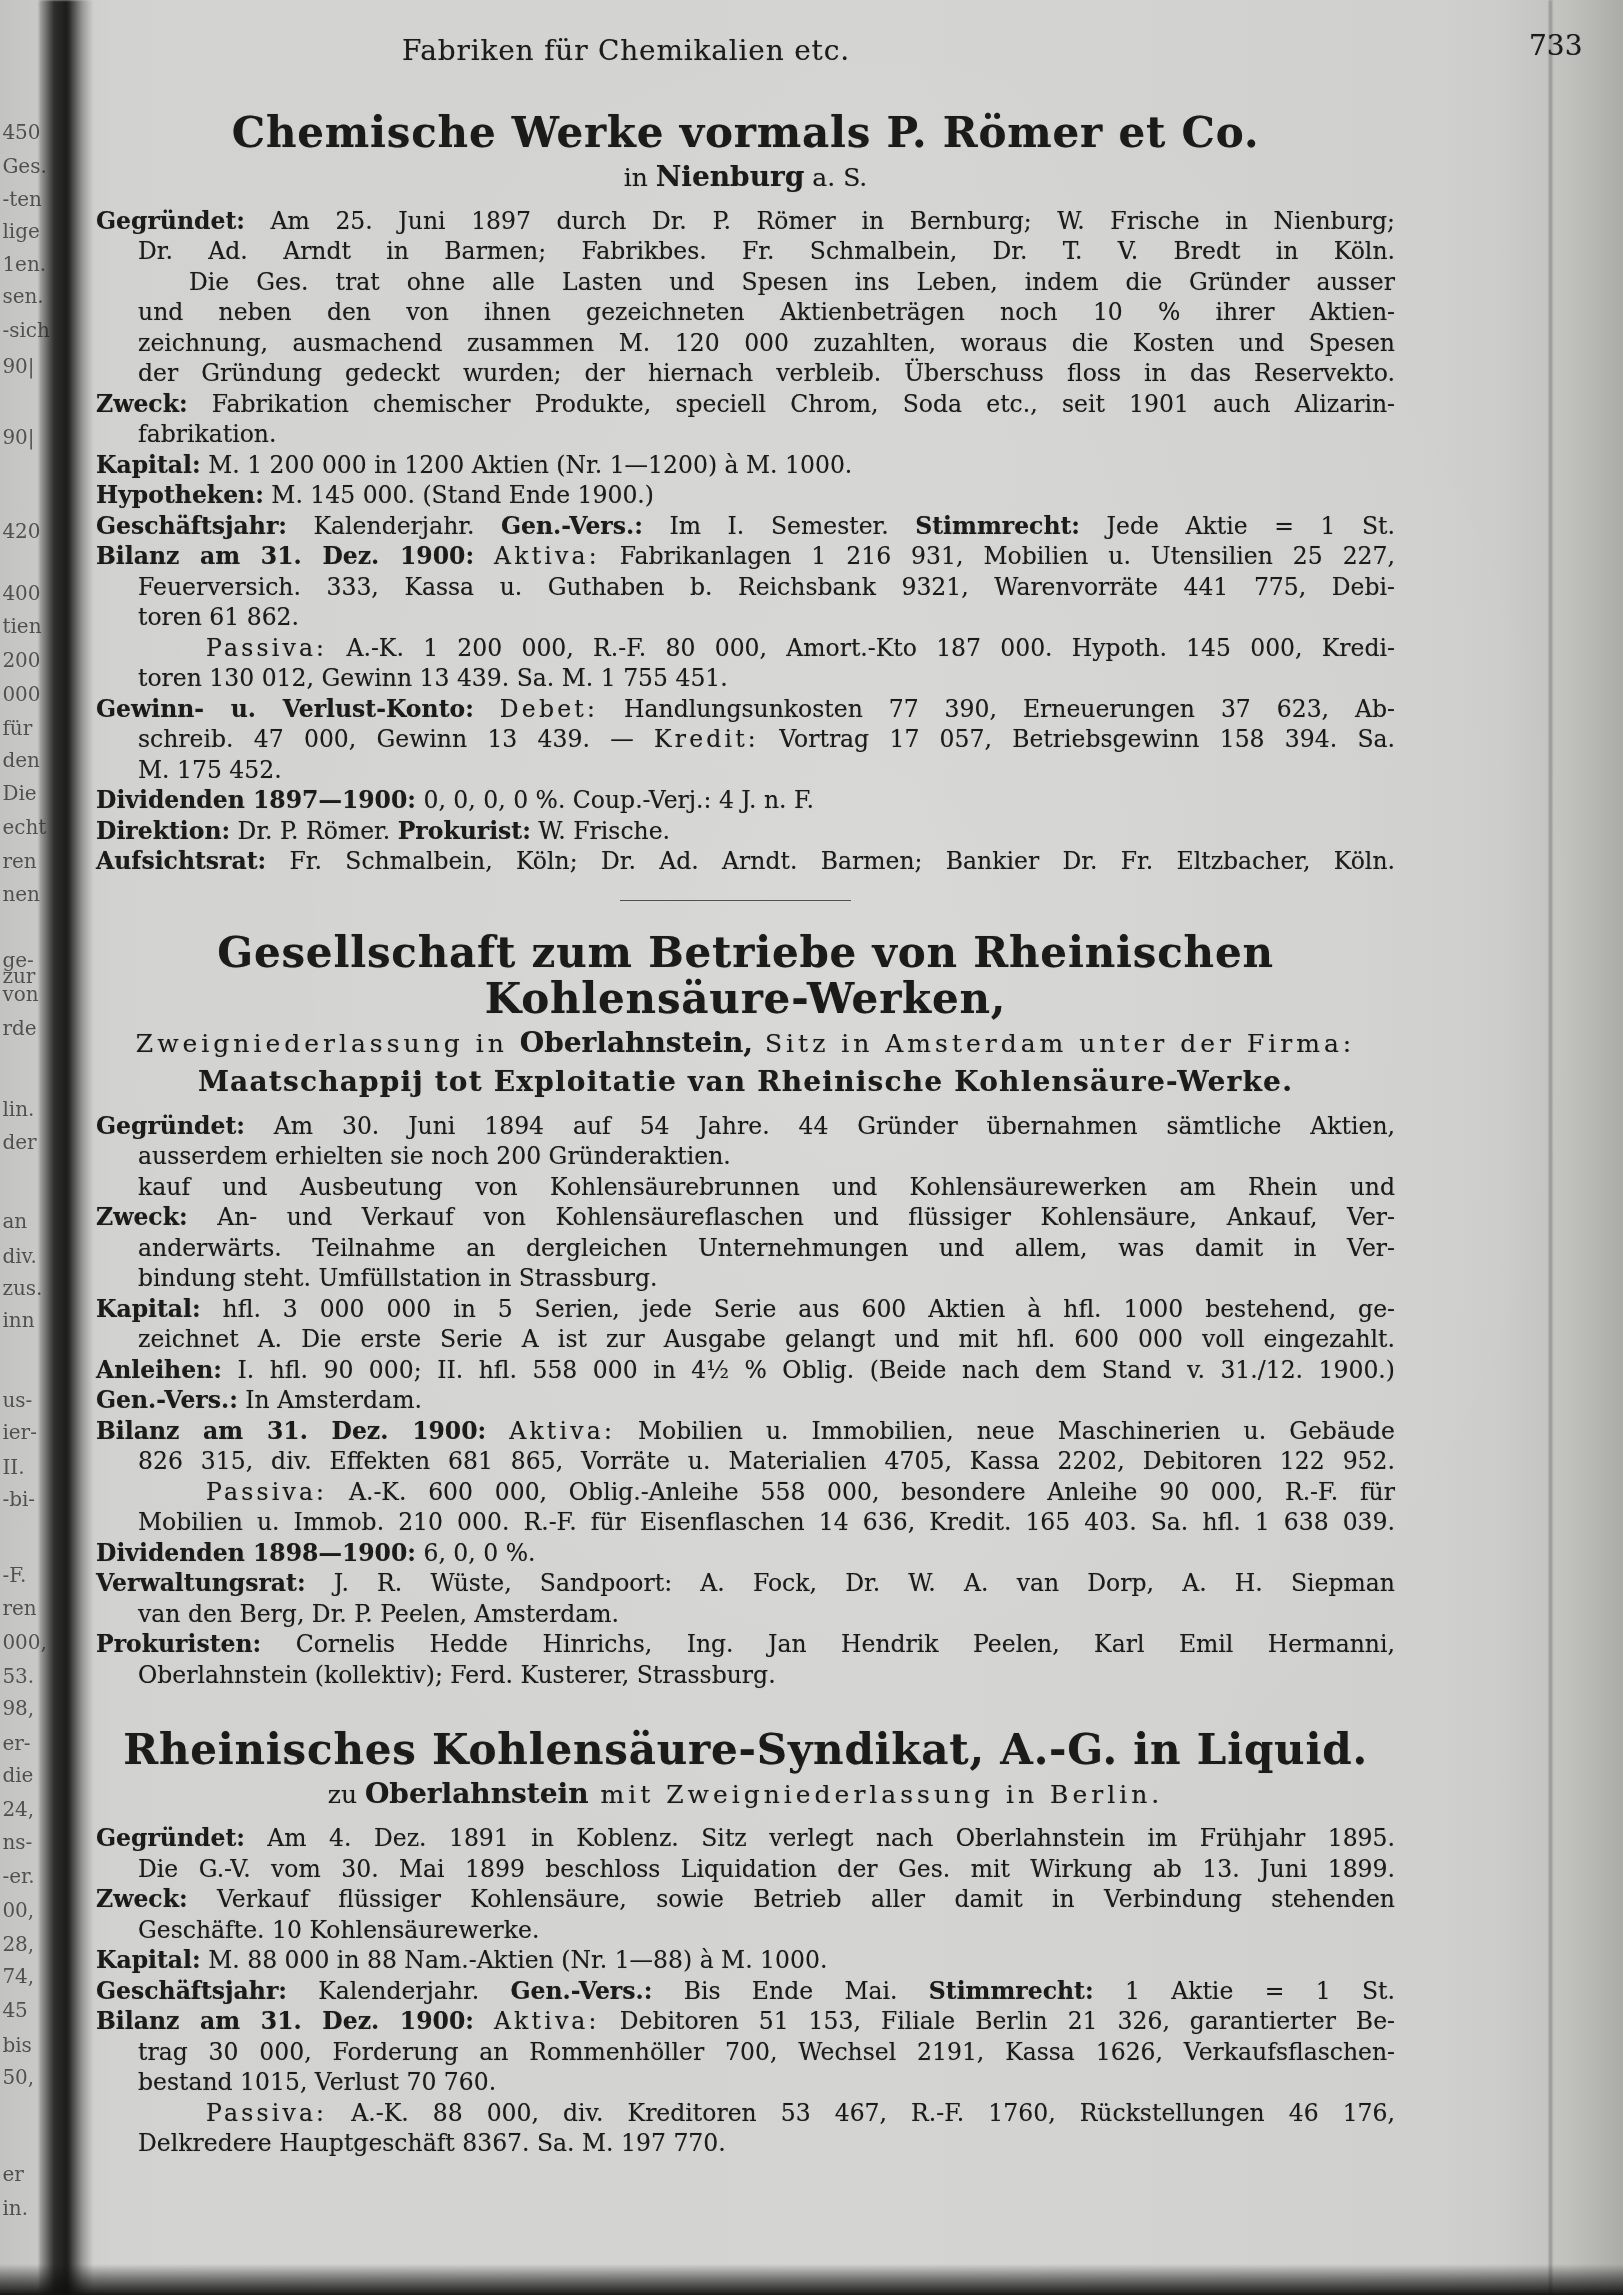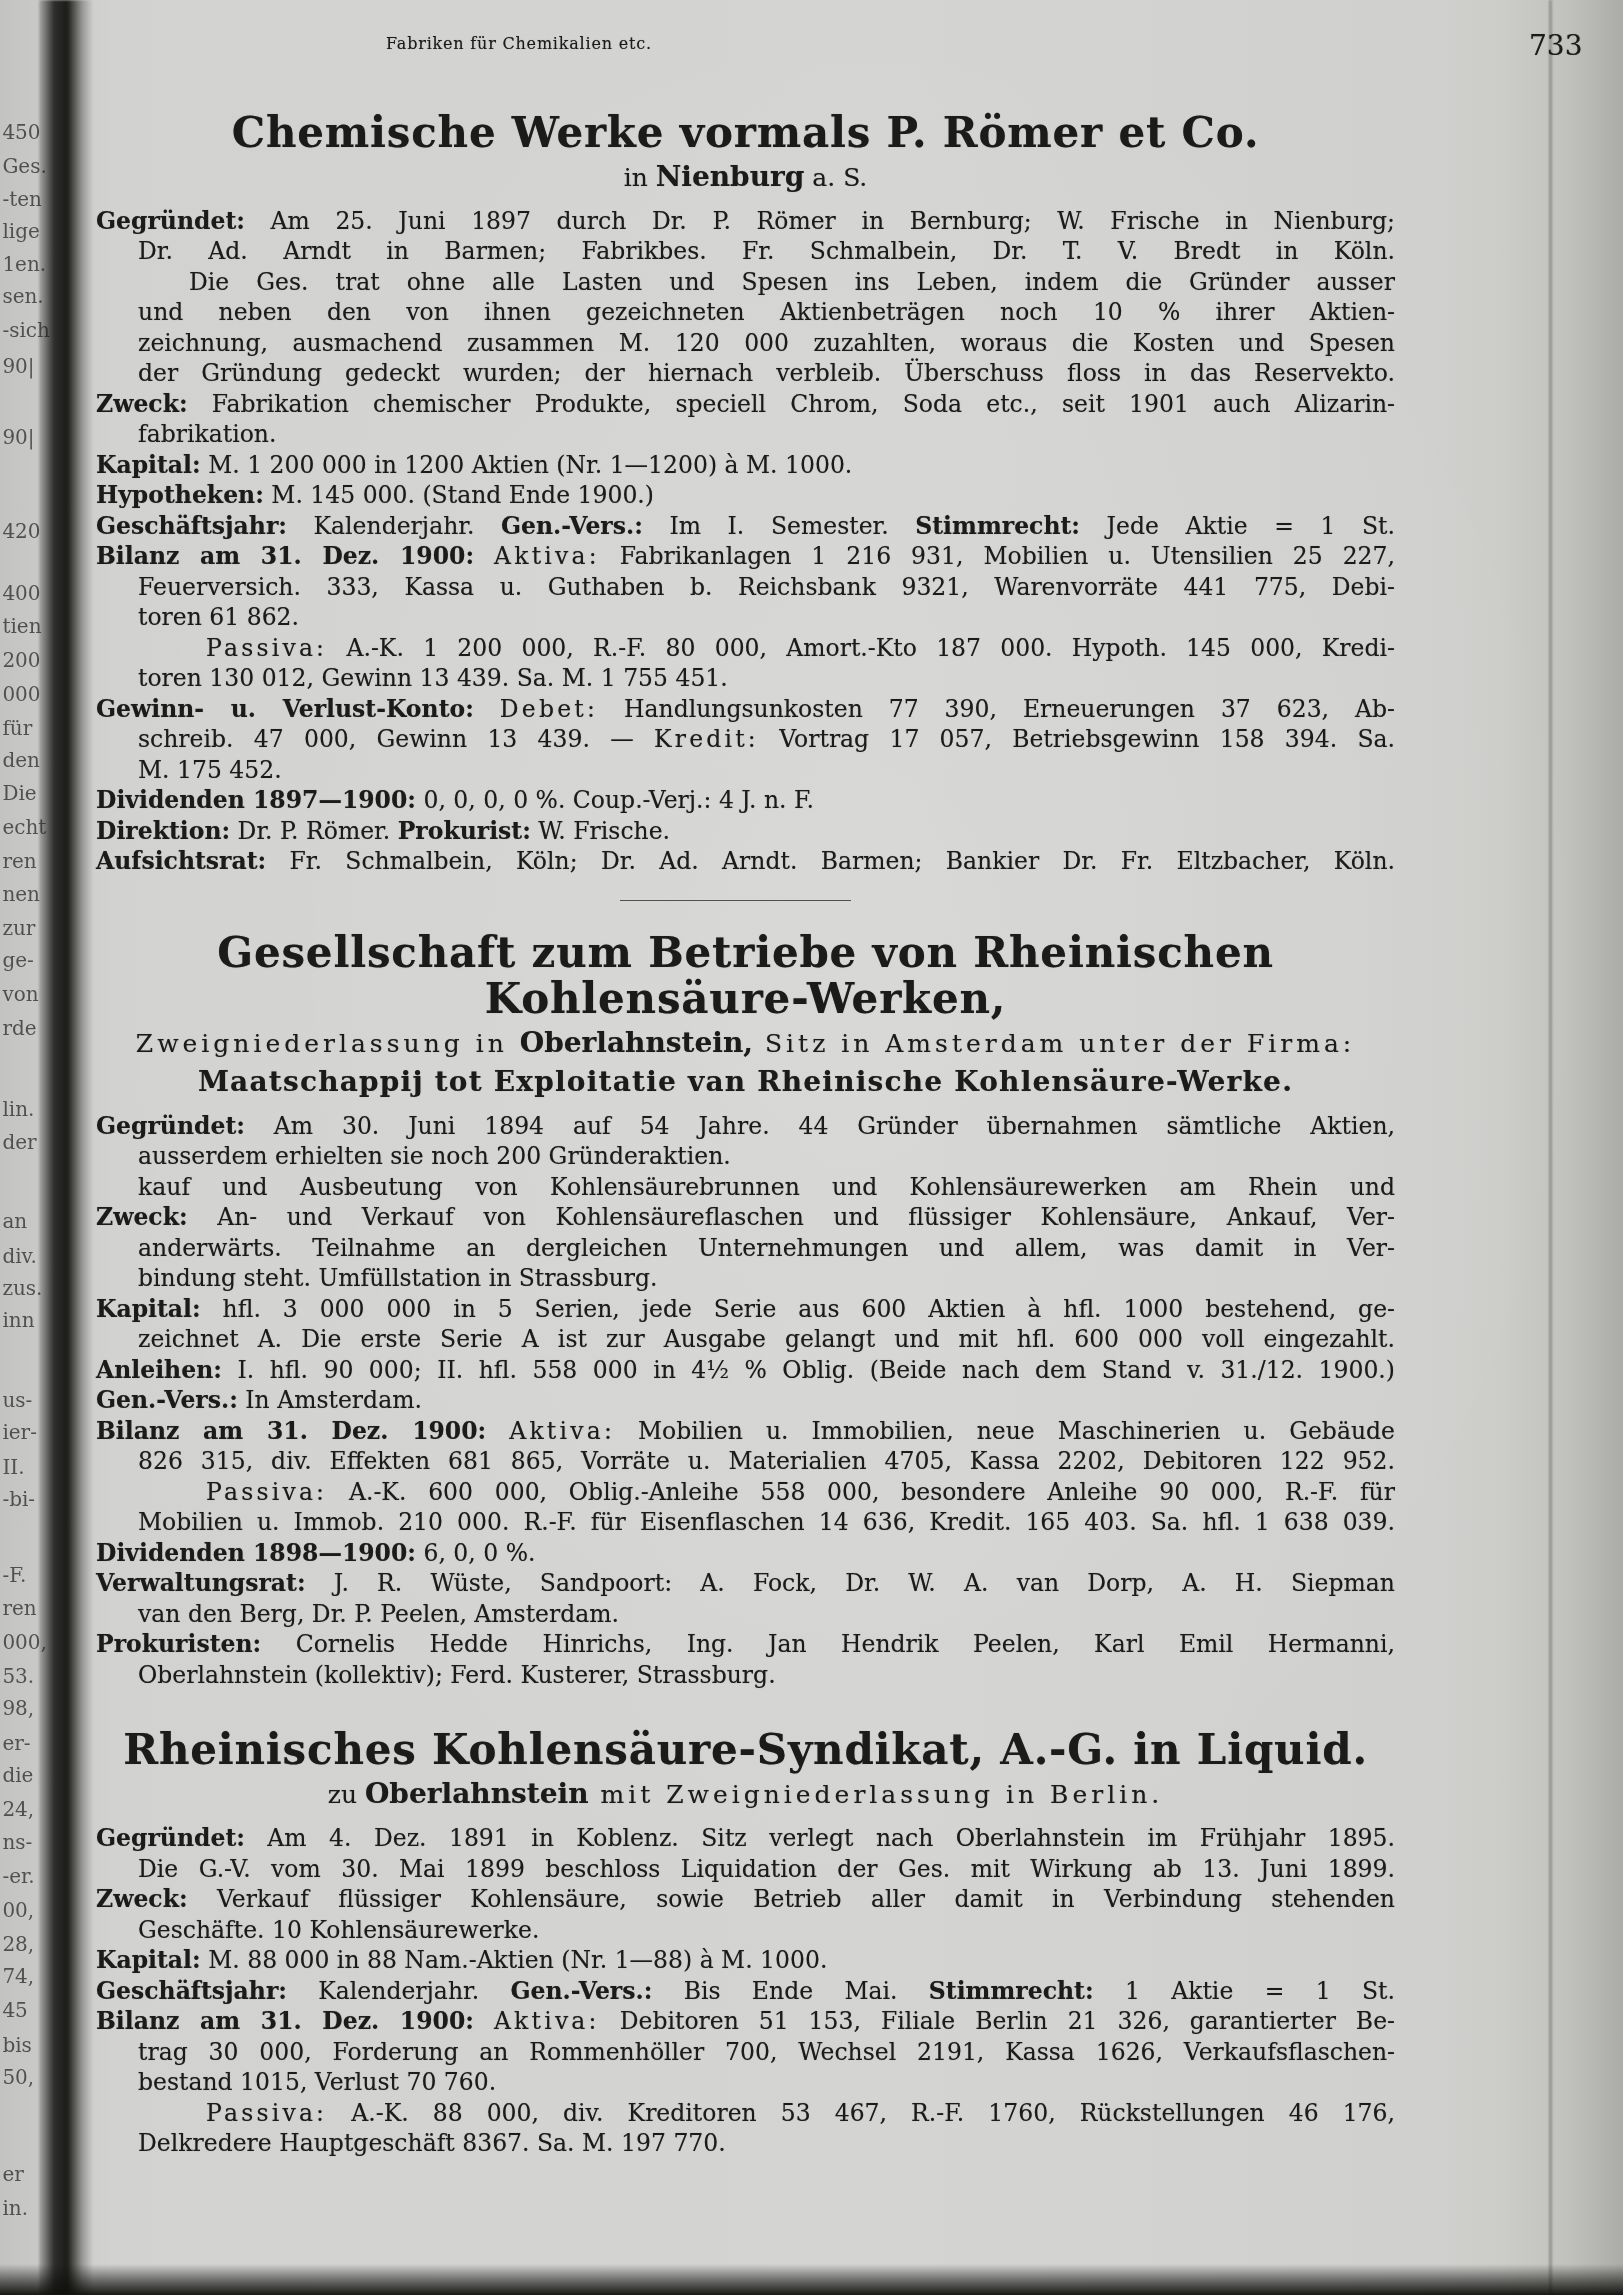--- a/index.html
+++ b/index.html
@@ -26,22 +26,22 @@
   .edge-right-streak{
     position:absolute;left:1549px;top:0;width:3.2px;height:100%;
     background:rgba(55,55,50,0.35);filter:blur(1px);
   }
   .edge-bottom{
     position:absolute;bottom:0;left:0;width:100%;height:31px;
     background:linear-gradient(0deg,rgba(14,14,12,0.95),rgba(14,14,12,0.50) 50%,rgba(0,0,0,0));
   }
   
   .running-head{
-    position:absolute;top:34px;left:386px;
-    font-size:16px;letter-spacing:0.8px;
+    position:absolute;top:34px;left:402px;
+    font-size:28px;letter-spacing:0.8px;
   }
   .page-number{
     position:absolute;top:29px;left:1529px;font-size:28px;
   }
   
   .margin-strip{position:absolute;left:0;top:0;width:41px;height:100%;border-radius:19px;}
   .frag{
     position:absolute;left:2.4px;font-size:20px;color:#373734;
     filter:blur(0.6px);opacity:0.82;white-space:nowrap;
   }
@@ -91,21 +91,21 @@
     <div class="frag" style="top: 581px;">400</div>
     <div class="frag" style="top: 614px;">tien</div>
     <div class="frag" style="top: 648px;">200</div>
     <div class="frag" style="top: 682px;">000</div>
     <div class="frag" style="top: 716px;">für</div>
     <div class="frag" style="top: 748px;">den</div>
     <div class="frag" style="top: 781px;">Die</div>
     <div class="frag" style="top: 815px;">echt</div>
     <div class="frag" style="top: 849px;">ren</div>
     <div class="frag" style="top: 882px;">nen</div>
-    <div class="frag" style="top: 916px;">zur</div>
+    <div class="frag" style="top: 964px;">zur</div>
     <div class="frag" style="top: 948px;">ge-</div>
     <div class="frag" style="top: 982px;">von</div>
     <div class="frag" style="top: 1016px;">rde</div>
     <div class="frag" style="top: 1097px;">lin.</div>
     <div class="frag" style="top: 1130px;">der</div>
     <div class="frag" style="top: 1209px;">an</div>
     <div class="frag" style="top: 1244px;">div.</div>
     <div class="frag" style="top: 1276px;">zus.</div>
     <div class="frag" style="top: 1308px;">inn</div>
     <div class="frag" style="top: 1388px;">us-</div>

